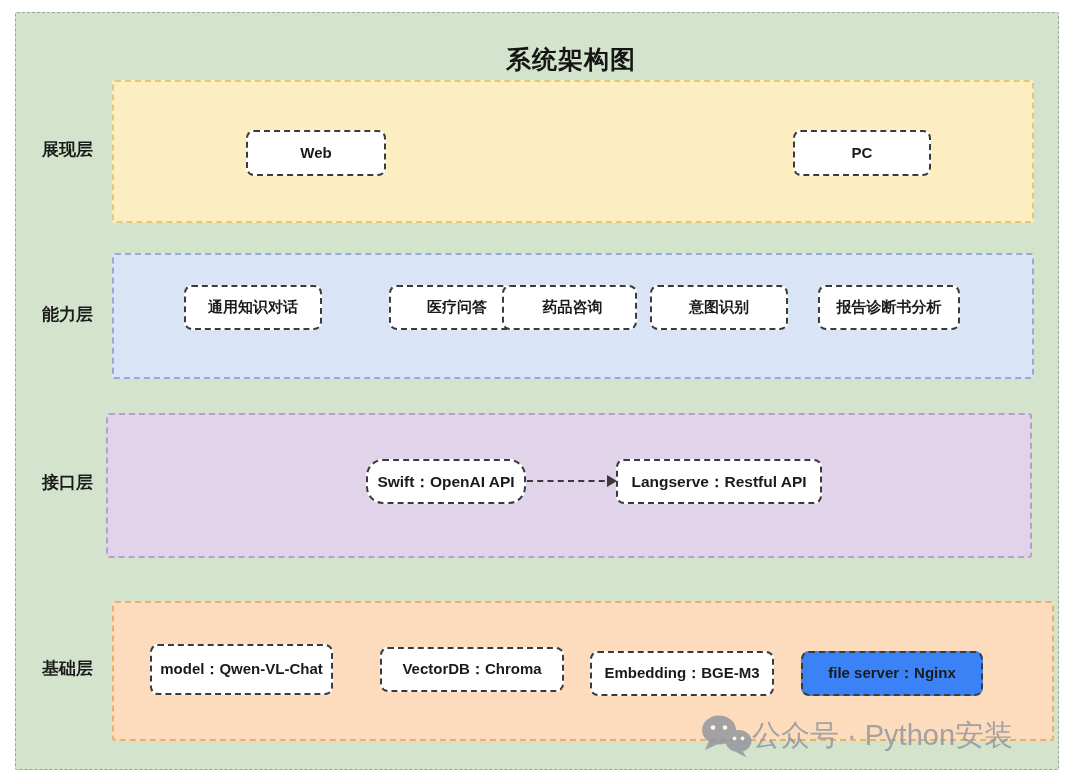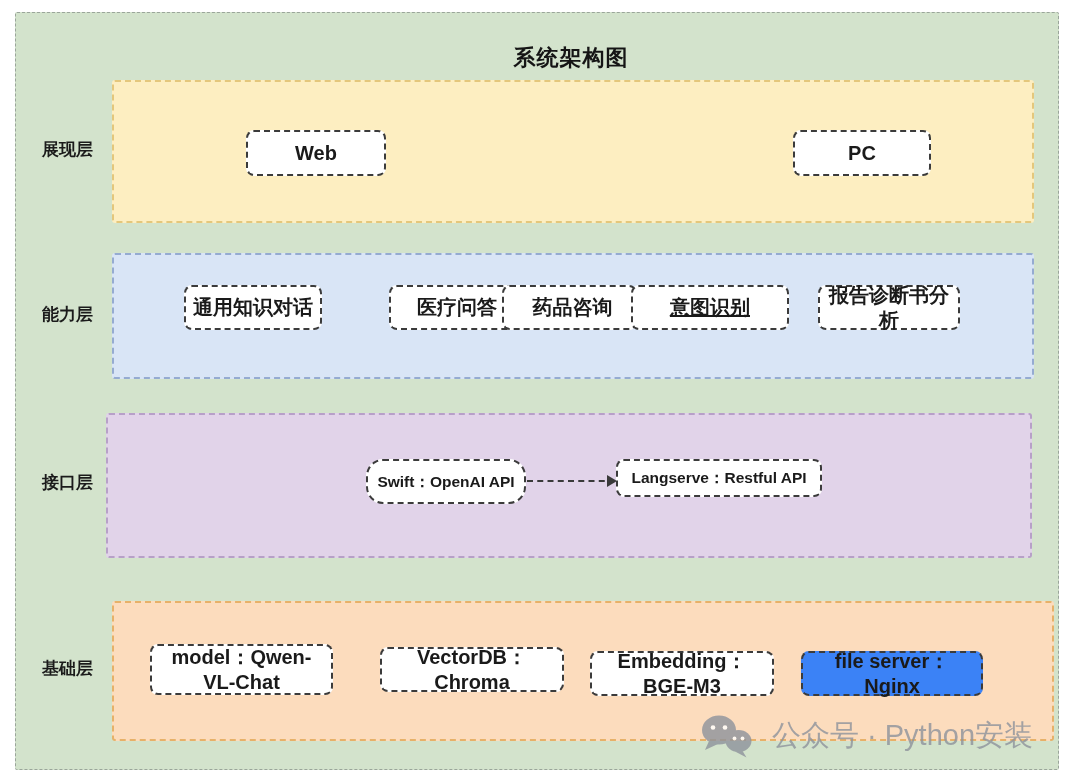--- a/index.html
+++ b/index.html
@@ -7,73 +7,73 @@
     width:1080px;height:781px;position:relative;overflow:hidden;
     font-family:"Liberation Sans","DejaVu Sans",sans-serif;
     color:#1d1d1d;
   }
   .canvas{
     position:absolute;left:15px;top:12px;width:1042px;height:756px;
     background:#d3e3cc;border:1px dashed #9aa59a;border-radius:2px;
   }
   .title{
     position:absolute;left:96px;top:30px;width:918px;
-    text-align:center;font-size:22px;font-weight:bold;color:#151515;
+    text-align:center;font-size:25px;font-weight:bold;color:#151515;
     letter-spacing:1px;
   }
   .band{
     position:absolute;border:2px dashed;border-radius:3px;
   }
   .band-0{left:96px;top:67px;width:918px;height:139px;}
   .band-1{left:96px;top:240px;width:918px;height:122px;}
   .band-2{left:90px;top:400px;width:922px;height:141px;}
   .band-3{left:96px;top:588px;width:918px;height:136px;padding-left:20px;}
   .layer-label{
     position:absolute;left:26px;width:72px;
     font-size:17px;font-weight:bold;color:#1b1b1b;
   }
   .label-0{top:125px;}
   .label-1{top:290px;}
   .label-2{top:458px;}
   .label-3{top:644px;}
   .wbox{
     position:absolute;background:#ffffff;border:2px dashed #3b3b3b;
     border-radius:8px;display:flex;align-items:center;justify-content:center;
-    font-size:20px;font-weight:bold;color:#1a1a1a;text-align:center;
+    font-size:15px;font-weight:bold;color:#1a1a1a;text-align:center;
     line-height:1.25;padding:2px 6px;box-sizing:border-box;
   }
   
   .box-web{left:132px;top:48px;width:140px;height:46px;}
   .box-pc{left:679px;top:48px;width:138px;height:46px;}
   
   .box-cap0{left:70px;top:30px;width:138px;height:45px;}
   .box-cap1{left:231px;top:30px;width:136px;height:45px;}
   .box-cap2{left:388px;top:30px;width:135px;height:45px;padding-left:12px;}
-  .box-cap3{left:517px;top:30px;width:158px;height:45px;text-decoration:underline;}
+  .box-cap3{left:536px;top:30px;width:138px;height:45px;}
   .box-cap4{left:704px;top:30px;width:142px;height:45px;}
   
   .box-swift{left:258px;top:44px;width:160px;height:45px;font-size:15.5px;border-radius:17px;}
-  .box-langserve{left:508px;top:44px;width:206px;height:38px;font-size:15.5px;}
+  .box-langserve{left:508px;top:44px;width:206px;height:45px;font-size:15.5px;}
   .arrow{
     position:absolute;left:419px;top:65px;width:88px;height:0;
     border-top:2px dashed #3a3a3a;
   }
   .arrow::after{
     content:"";position:absolute;right:-2px;top:-7px;width:0;height:0;
     border-top:6px solid transparent;border-bottom:6px solid transparent;
     border-left:10px solid #3a3a3a;
   }
   
   .box-f0{left:36px;top:41px;width:183px;height:51px;}
   .box-f1{left:248px;top:44px;width:184px;height:45px;margin-left:18px;}
   .box-f2{left:476px;top:48px;width:184px;height:45px;}
   .box-f3{left:687px;top:48px;width:182px;height:45px;}
   .watermark{
     position:absolute;left:700px;top:710px;height:52px;z-index:5;
-    display:flex;align-items:center;gap:20px;
+    display:flex;align-items:center;gap:0;
     font-size:29px;font-weight:normal;opacity:0.8;
     white-space:nowrap;
     justify-content:flex-end;
   }
   .wm-icon{flex:0 0 auto;display:block;}
 </style>
 </head>
 <body>
 
 <div class="canvas" style="background: rgb(211, 227, 204); border-color: rgb(154, 165, 154);">

